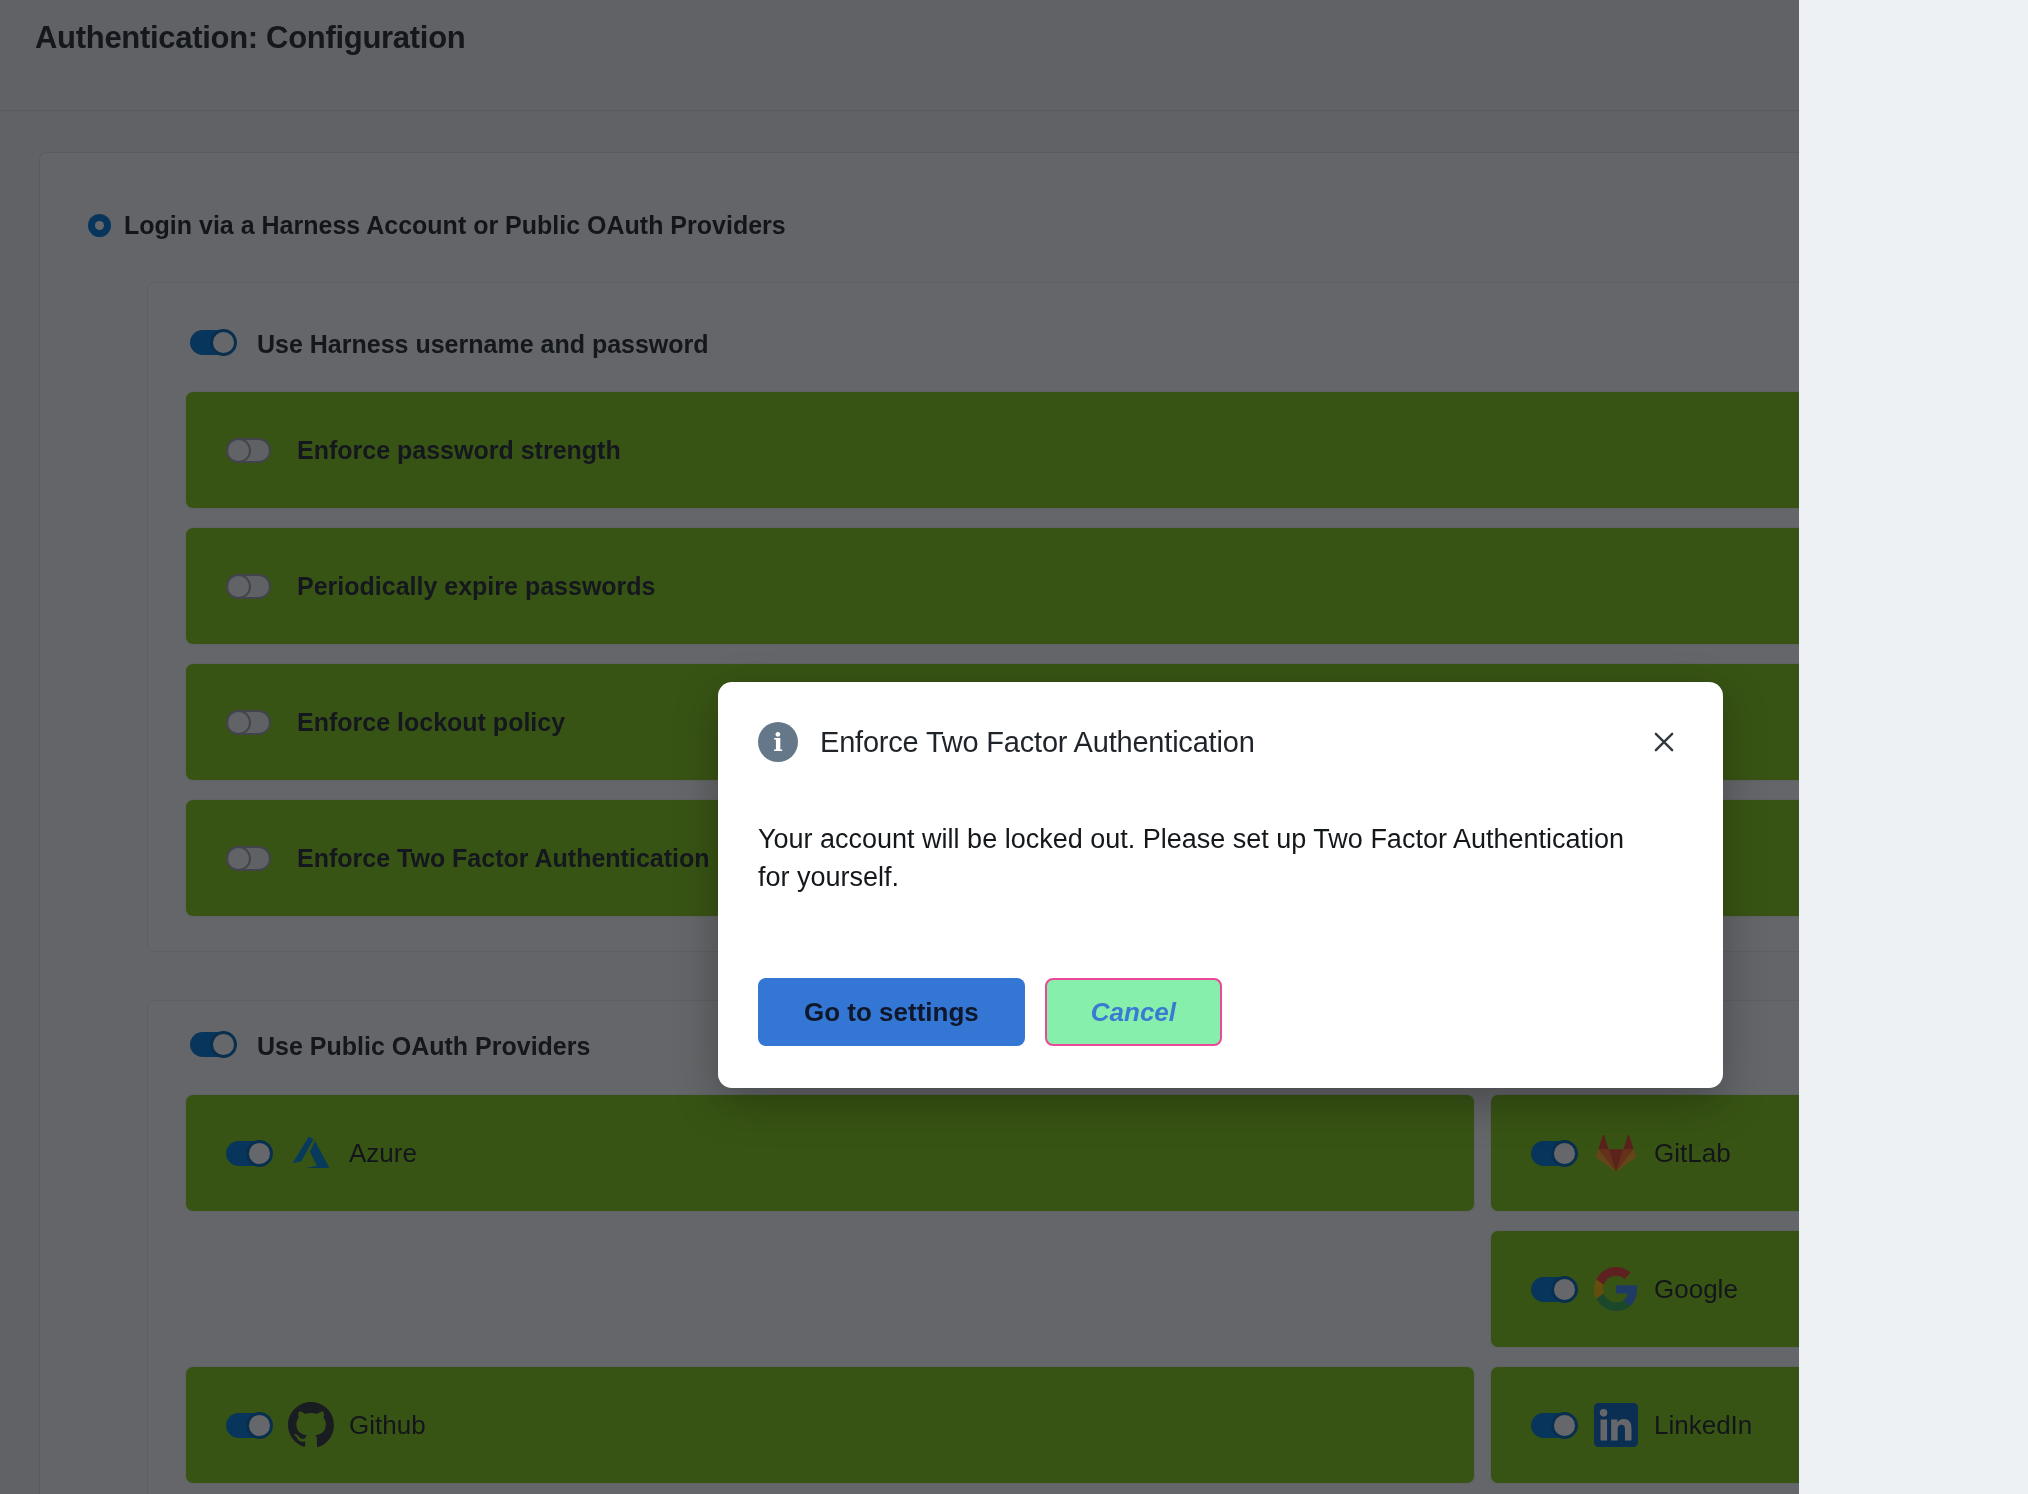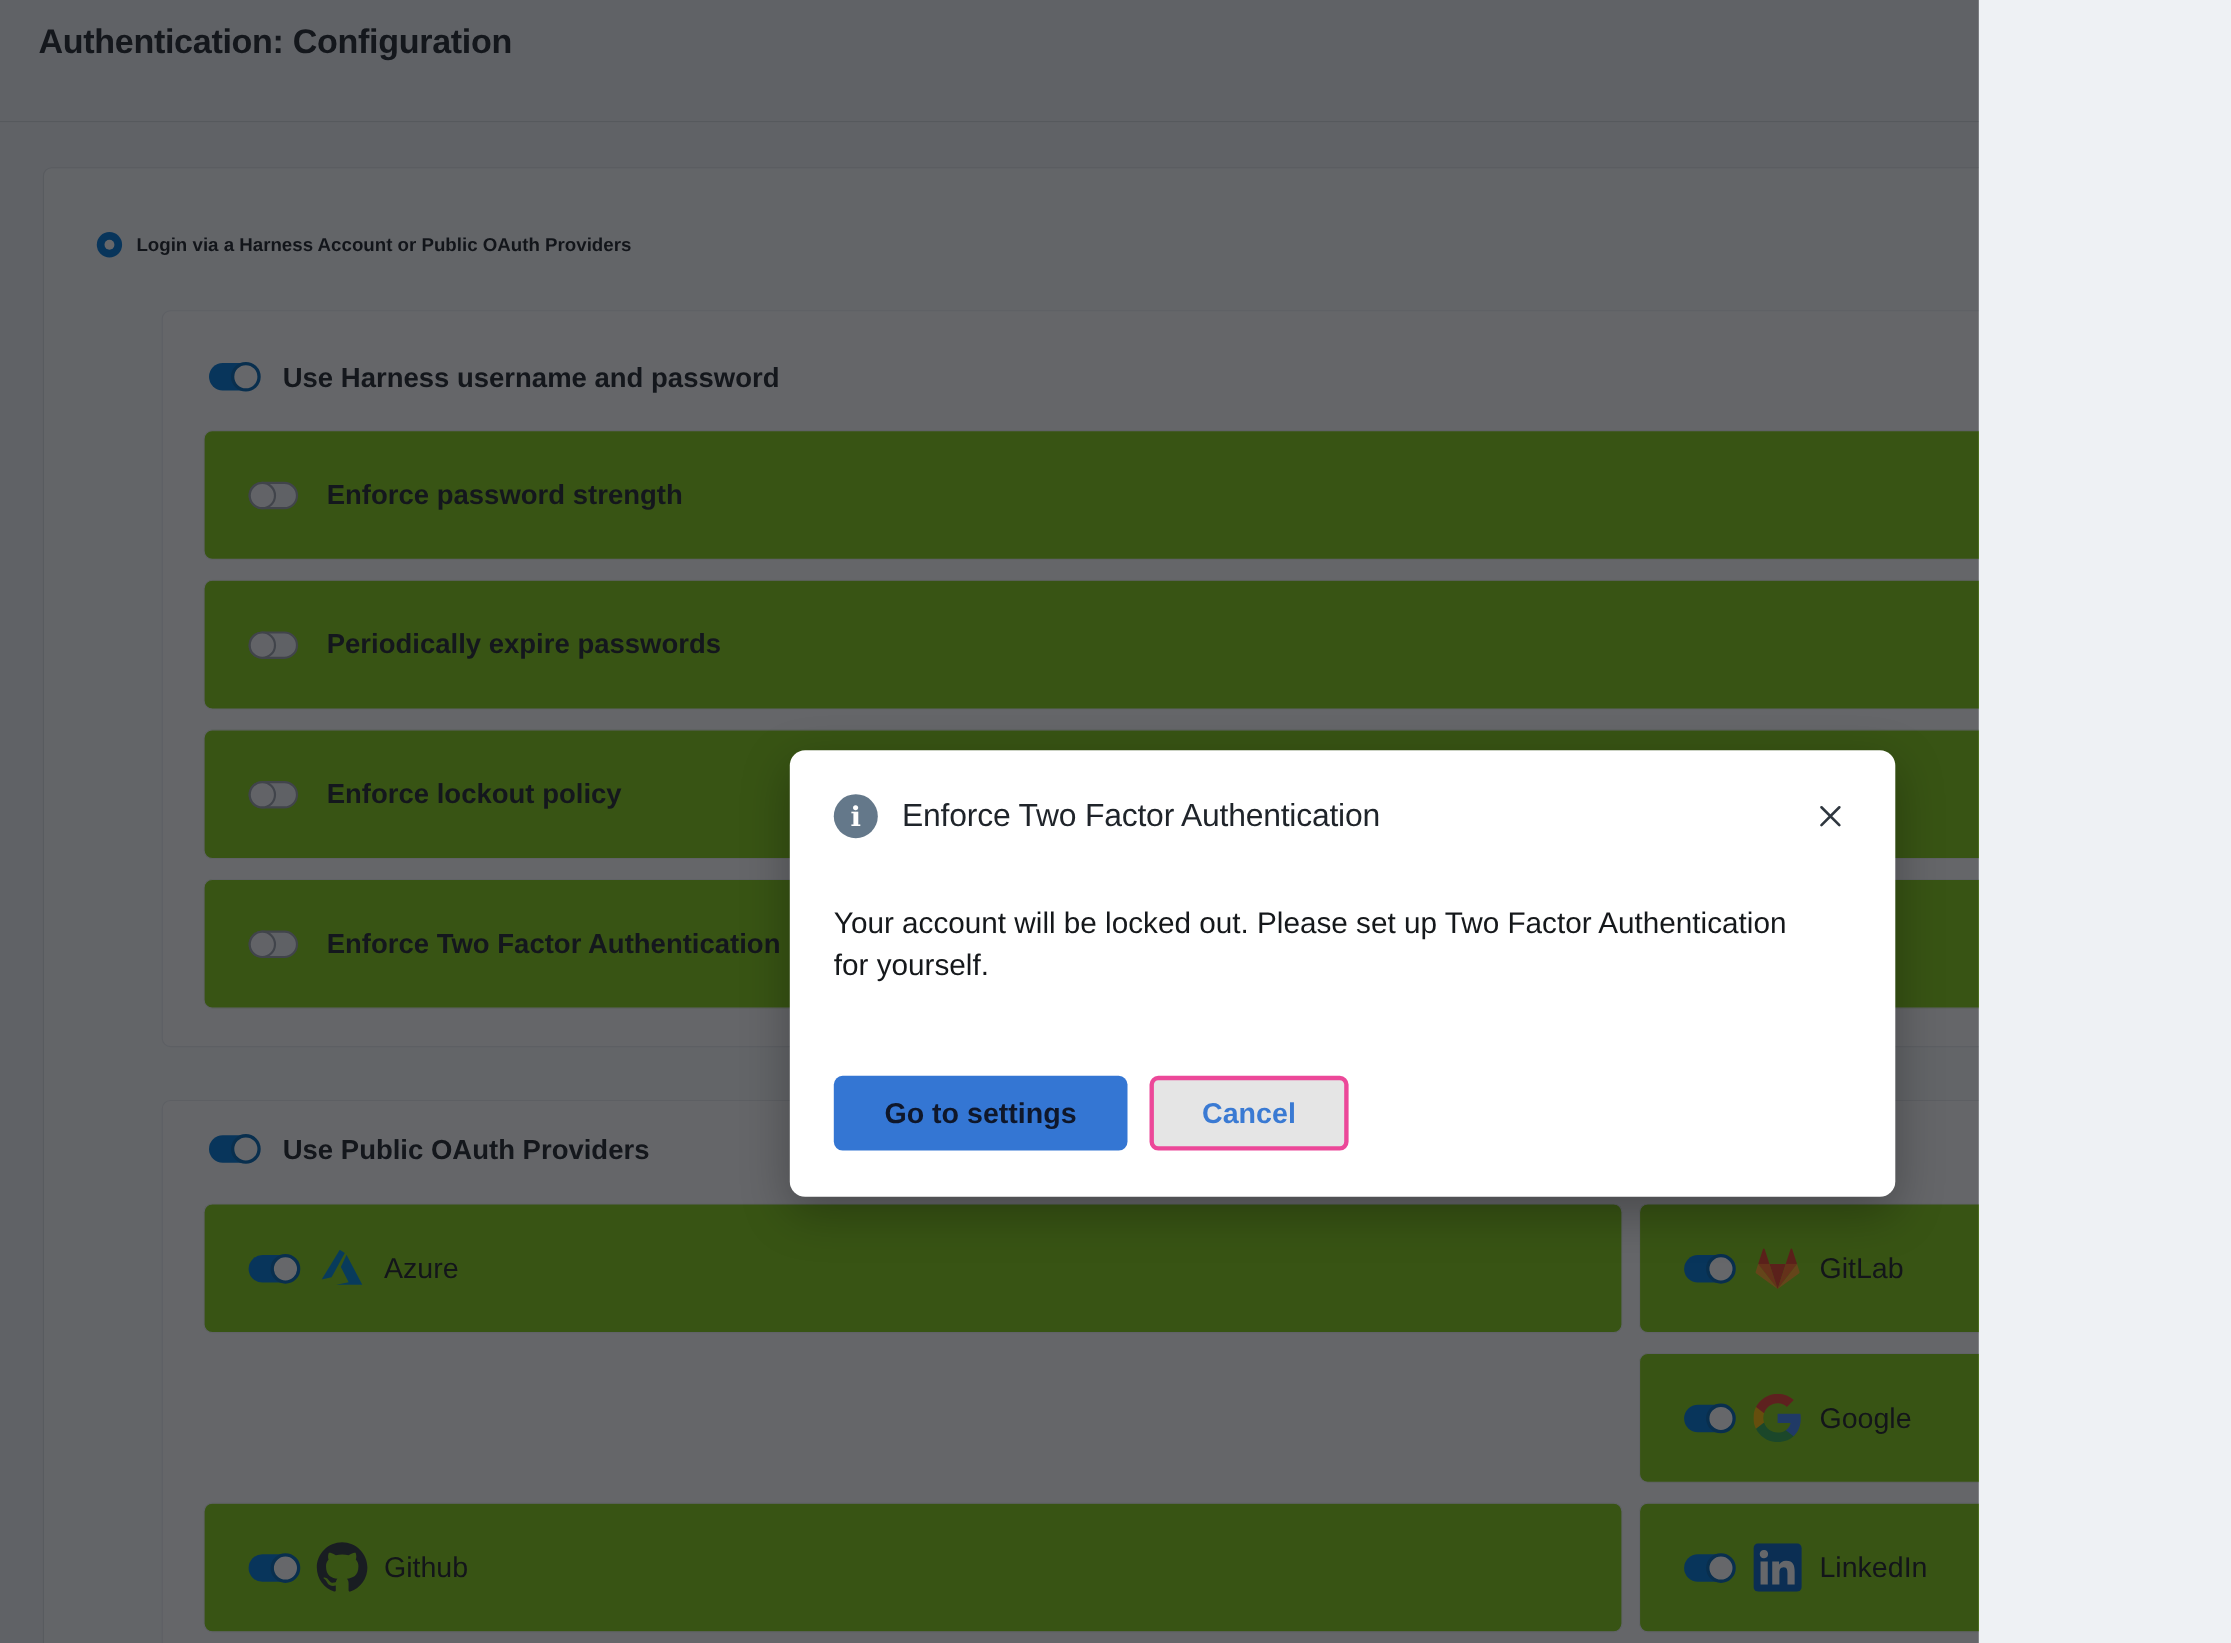--- a/index.html
+++ b/index.html
@@ -19,21 +19,21 @@
 
   .inner-panel{position:absolute;background:#fbfcfd;border:1px solid #e7eaed;border-radius:8px;}
   .panel-harness{left:147px;top:282px;width:1900px;height:668px;}
   .panel-oauth{left:147px;top:1000px;width:1900px;height:560px;}
 
   
   .radio-row{position:absolute;left:88px;top:211px;display:flex;align-items:center;gap:13px;}
   .radio{width:23px;height:23px;border-radius:50%;background:#0278d5;position:relative;flex:none;}
   .radio::after{content:"";position:absolute;left:7px;top:7px;width:9px;height:9px;
                 border-radius:50%;background:#ffffff;}
-  .radio-label{font-size:17px;font-weight:700;color:#1d2227;}
+  .radio-label{font-size:25px;font-weight:700;color:#1d2227;}
 
   
   .switch{position:relative;display:inline-block;width:45px;height:25px;border-radius:14px;
           flex:none;box-sizing:border-box;cursor:pointer;}
   .switch.on{background:#0278d5;}
   .switch.on .knob{position:absolute;right:-2px;top:-1px;width:27px;height:27px;border-radius:50%;
                    background:#ffffff;border:3px solid #0467b3;box-sizing:border-box;}
   .switch.off{background:#eceef1;border:2px solid #9aa1aa;}
   .switch.off .knob{position:absolute;left:-2px;top:-2px;width:25px;height:25px;border-radius:50%;
                     background:#f4f5f7;border:2px solid #9aa1aa;box-sizing:border-box;}
@@ -74,21 +74,21 @@
               font-family:"DejaVu Serif",serif;font-weight:700;font-size:25px;font-style:normal;}
   .modal-title{font-size:29px;font-weight:500;color:#1f242a;margin-left:22px;letter-spacing:-.2px;}
   .modal-close{margin-left:auto;background:none;border:none;padding:4px;cursor:pointer;
                display:flex;align-items:center;justify-content:center;}
   .modal-body{margin-top:58px;width:880px;font-size:27px;line-height:38px;color:#15181b;}
   .modal-actions{position:absolute;left:40px;top:296px;display:flex;gap:20px;}
   .btn{height:68px;border-radius:8px;font-size:26px;font-weight:600;cursor:pointer;
        display:flex;align-items:center;justify-content:center;box-sizing:border-box;
        font-family:"Liberation Sans","DejaVu Sans",sans-serif;}
   .btn-primary{background:#3476d3;color:#0f172a;border:none;padding:0 46px;}
-  .btn-secondary{background:#e5e5e5;color:#3a7ad3;border:4px solid #ec4899;padding:0 44px;}
+  .btn-secondary{background:#86efac;color:#3a7ad3;border:2px solid #ec4899;padding:0 44px;font-style:italic;}
 </style>
 </head>
 <body>
 
 <div class="stage">
 
   <div class="page-header">
     <div class="page-title">Authentication: Configuration</div>
   </div>
 

